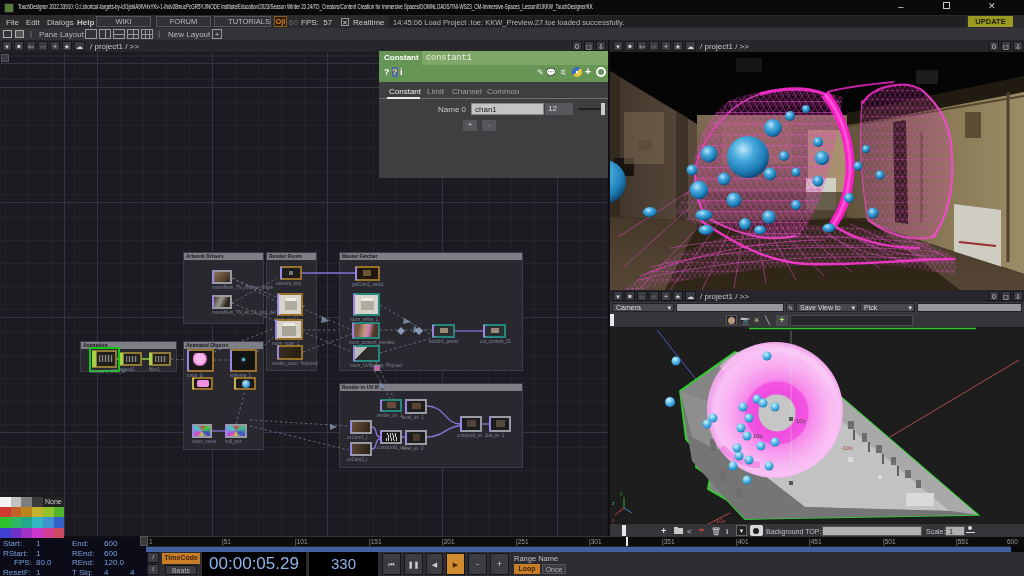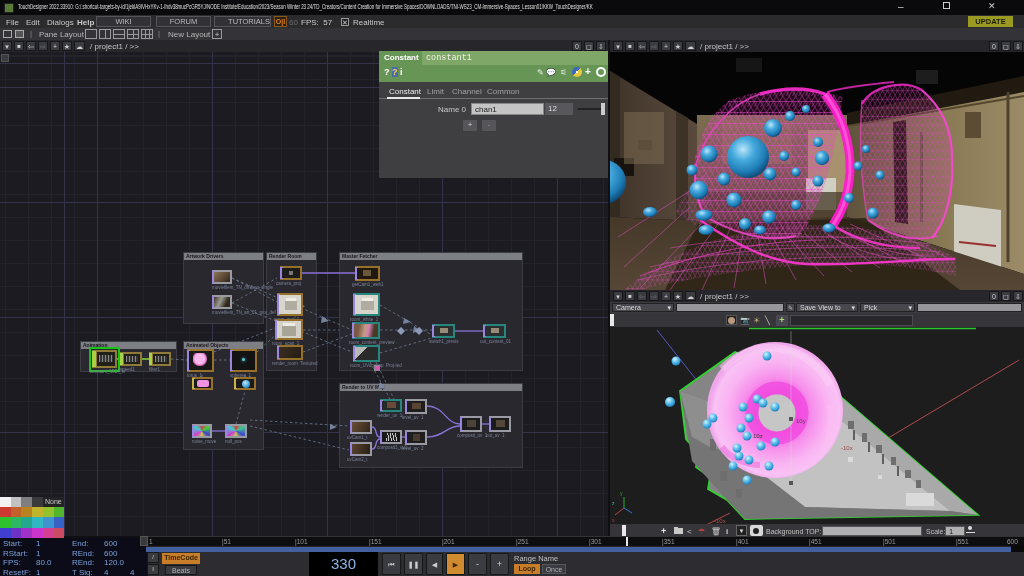--- a/index.html
+++ b/index.html
@@ -25,20 +25,23 @@
   <div class="abs" style="left:47px;top:3px;font-size:8px;color:#c8c8c8;">Dialogs</div>
   <div class="abs" style="left:77px;top:3px;font-size:8px;color:#c8c8c8;font-weight:bold;">Help</div>
   <div class="abs" style="left:96px;top:1px;width:55px;height:11px;border:1px solid #55555a;background:#313136;color:#bbb;font-size:7.5px;text-align:center;line-height:10px;">WIKI</div>
   <div class="abs" style="left:156px;top:1px;width:55px;height:11px;border:1px solid #55555a;background:#313136;color:#bbb;font-size:7.5px;text-align:center;line-height:10px;">FORUM</div>
   <div class="abs" style="left:214px;top:1px;width:57px;height:11px;border:1px solid #55555a;background:#313136;color:#bbb;font-size:7.5px;text-align:right;line-height:10px;">TUTORIALS</div>
   <div class="abs" style="left:274px;top:1px;width:13px;height:11px;border:1px solid #8a5a1a;background:#2a2014;color:#e08020;font-size:7px;text-align:center;line-height:10px;font-weight:bold;">O|I</div>
   <div class="abs" style="left:289px;top:3px;font-size:8px;color:#6a6a6a;">60</div>
   <div class="abs" style="left:301px;top:3px;font-size:8px;color:#cccccc;">FPS:&nbsp; 57</div>
   <div class="abs" style="left:341px;top:3px;width:8px;height:8px;border:1px solid #999;background:#222;color:#ccc;font-size:7px;line-height:8px;text-align:center;">✕</div>
   <div class="abs" style="left:353px;top:3px;font-size:8px;color:#c8c8c8;">Realtime</div>
+  <div class="abs" style="left:389px;top:1px;width:577px;height:11px;background:#202023;">
+    <div class="abs" style="left:4px;top:2px;font-size:7.5px;color:#b4b4b4;">14:45:06 Load Project .toe: KKW_Preview.27.toe loaded successfully.</div>
+  </div>
   <div class="abs" style="left:968px;top:1px;width:45px;height:11px;background:#9a9a22;color:#1c1c10;font-size:7.5px;font-weight:bold;text-align:center;line-height:11px;">UPDATE</div>
 </div>
 
 <div class="abs" style="left:0;top:28px;width:1024px;height:12px;background:#333338;">
   <div class="abs" style="left:3px;top:2px;width:9px;height:8px;border:1px solid #aaa;"></div>
   <div class="abs" style="left:15px;top:2px;width:9px;height:8px;border:1px solid #aaa;background:#555;"></div>
   <div class="abs" style="left:30px;top:1px;font-size:8px;color:#888;">|</div>
   <div class="abs" style="left:39px;top:2px;font-size:8px;color:#b8b8b8;">Pane Layout</div>
   <div class="abs" style="left:85px;top:1px;width:12px;height:10px;border:1px solid #99999e;"></div>
   <div class="abs" style="left:99px;top:1px;width:12px;height:10px;border:1px solid #99999e;background:linear-gradient(#99999e,#99999e) 5px 0/1px 10px no-repeat;"></div>
@@ -716,21 +719,21 @@
 
 <div class="abs" style="left:0;top:538px;width:148px;height:38px;background:#0c0c18;color:#7aa0d8;font-size:8px;">
   <div class="abs" style="left:3px;top:1px;">Start:</div>
     <div class="abs" style="left:36px;top:1px;">1</div>
   <div class="abs" style="left:72px;top:1px;">End:</div>
     <div class="abs" style="left:104px;top:1px;">600</div>
   <div class="abs" style="left:3px;top:10.5px;">RStart:</div>
     <div class="abs" style="left:36px;top:10.5px;">1</div>
   <div class="abs" style="left:72px;top:10.5px;">REnd:</div>
     <div class="abs" style="left:104px;top:10.5px;">600</div>
-  <div class="abs" style="left:3px;top:20px;">FPS:</div>
+  <div class="abs" style="left:14px;top:20px;">FPS:</div>
     <div class="abs" style="left:36px;top:20px;">80.0</div>
   <div class="abs" style="left:72px;top:20px;">REnd:</div>
     <div class="abs" style="left:104px;top:20px;">120.0</div>
   <div class="abs" style="left:3px;top:29.5px;">ResetF:</div>
     <div class="abs" style="left:36px;top:29.5px;">1</div>
   <div class="abs" style="left:72px;top:29.5px;">T Sig:</div>
     <div class="abs" style="left:104px;top:29.5px;">4</div>
   <div class="abs" style="left:130px;top:29.5px;">4</div>
 </div>
 
@@ -753,20 +756,21 @@
 <div class="abs" style="left:140px;top:536px;width:8px;height:10px;background:#3a3a3e;border:1px solid #555;"></div>
 
 <div class="abs" style="left:146px;top:546px;width:865px;height:6px;background:#43609e;border-top:1px solid #27272b;"></div>
 <div class="abs" style="left:1011px;top:546px;width:13px;height:6px;background:#0a0a0a;"></div>
 
 <div class="abs" style="left:148px;top:552px;width:876px;height:24px;background:#2c2c31;">
   <div class="btn" style="left:-1px;top:0px;width:12px;height:11px;font-size:6px;">/</div>
   <div class="btn" style="left:-1px;top:12px;width:12px;height:11px;font-size:6px;">I</div>
   <div class="abs" style="left:14px;top:1px;width:38px;height:11px;background:#c87d28;color:#3a2604;font-size:7px;font-weight:bold;text-align:center;line-height:10px;">TimeCode</div>
   <div class="abs" style="left:17px;top:13px;width:32px;height:10px;background:#3b3b42;border:1px solid #17171a;color:#b0b0b0;font-size:7px;text-align:center;line-height:9px;">Beats</div>
+  <div class="abs" style="left:54px;top:0px;width:104px;height:24px;background:#000;color:#8cb4e8;font-size:17px;text-align:center;line-height:24px;">00:00:05.29</div>
   <div class="abs" style="left:161px;top:0px;width:69px;height:24px;background:#000;color:#8cb4e8;font-size:15px;text-align:center;line-height:24px;">330</div>
   <div class="btn" style="left:234px;top:1px;width:19px;height:22px;line-height:22px;font-size:7px;">⏮</div>
   <div class="btn" style="left:256px;top:1px;width:19px;height:22px;line-height:22px;font-size:7px;">❚❚</div>
   <div class="btn" style="left:278px;top:1px;width:17px;height:22px;line-height:22px;font-size:7px;">◀</div>
   <div class="btn" style="left:298px;top:1px;width:19px;height:22px;line-height:22px;font-size:7px;background:#d08a30;color:#402a08;">▶</div>
   <div class="btn" style="left:320px;top:1px;width:19px;height:22px;line-height:20px;font-size:9px;">-</div>
   <div class="btn" style="left:342px;top:1px;width:19px;height:22px;line-height:20px;font-size:9px;">+</div>
   <div class="abs" style="left:366px;top:2px;font-size:7.5px;color:#c0c0c0;">Range Name</div>
   <div class="abs" style="left:366px;top:12px;width:26px;height:10px;background:#c87d28;color:#3a2604;font-size:7px;font-weight:bold;text-align:center;line-height:9px;">Loop</div>
   <div class="abs" style="left:394px;top:12px;width:24px;height:10px;background:#3b3b42;border:1px solid #55555a;color:#b0b0b0;font-size:7px;text-align:center;line-height:9px;">Once</div>

